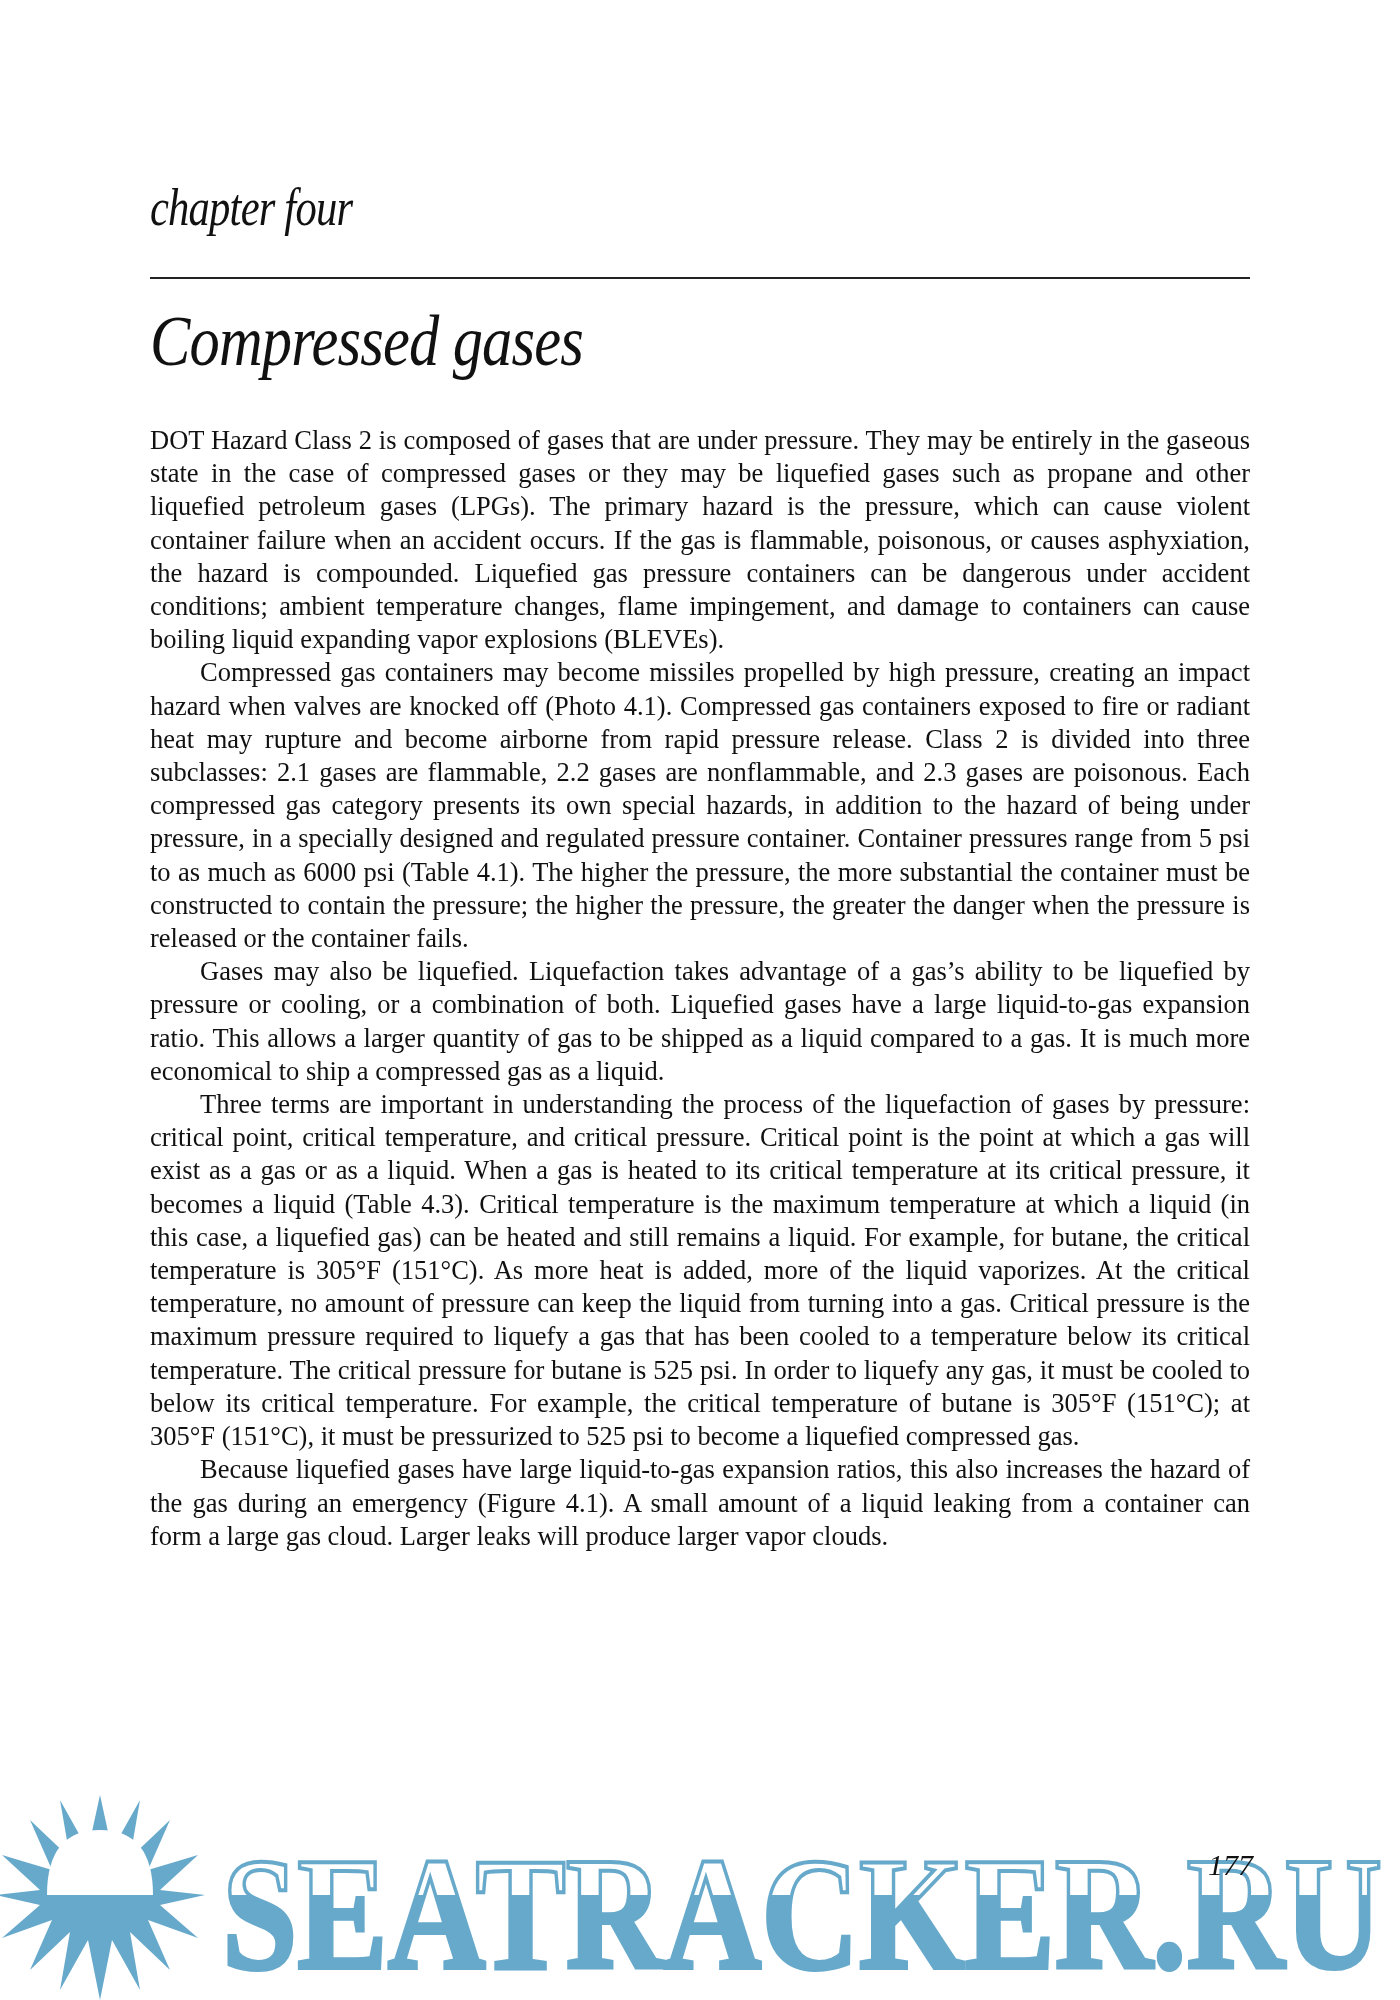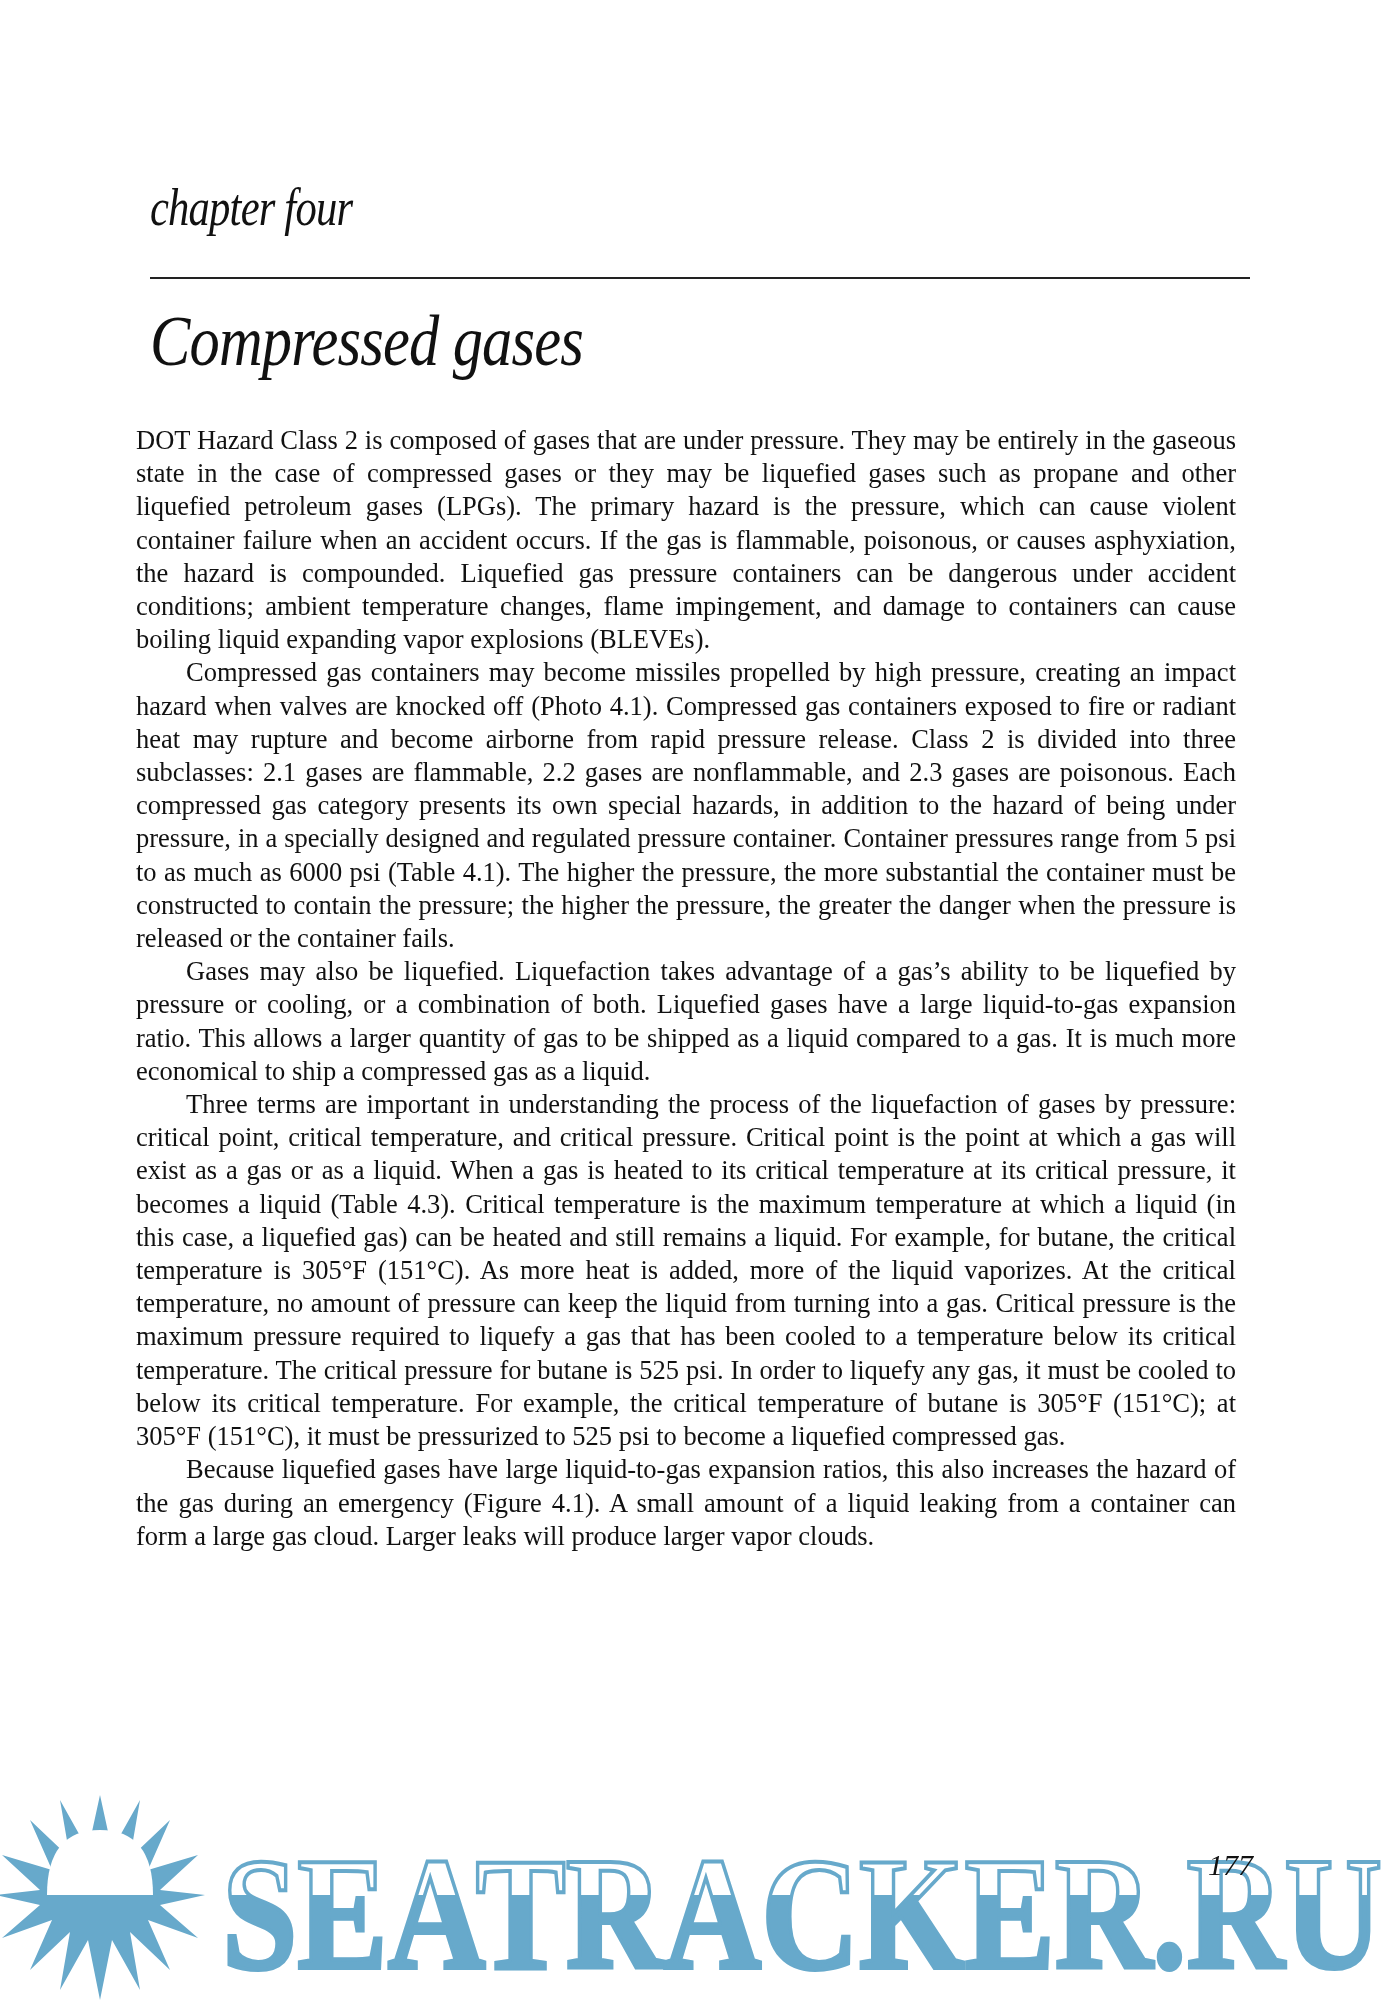--- a/index.html
+++ b/index.html
@@ -1,20 +1,20 @@
 <!DOCTYPE html>
 <html><head>
 <meta charset="utf-8">
 <style>
   html, body { margin: 0; padding: 0; background: #ffffff; }
   body { width: 1400px; height: 2000px; position: relative; overflow: hidden; font-family: "Liberation Serif", "DejaVu Serif", serif; color: #111; }
   .chapter-label { position: absolute; left: 150px; top: 178px; font-style: italic; font-size: 52px; letter-spacing: -1px; transform: scaleX(0.82); transform-origin: left; }
   .rule { position: absolute; left: 150px; top: 277px; width: 1100px; height: 2px; background: #222; }
   .chapter-title { position: absolute; left: 150px; top: 300px; font-style: italic; font-size: 72px; letter-spacing: -1px; transform: scaleX(0.84); transform-origin: left; }
-  .body-text { position: absolute; left: 136px; top: 424px; width: 1100px; font-size: 26.5px; line-height: 33.2px; text-align: justify; hyphens: manual; }
+  .body-text { position: absolute; left: 150px; top: 424px; width: 1100px; font-size: 26.5px; line-height: 33.2px; text-align: justify; hyphens: manual; }
   .body-text p { margin: 0; }
   .body-text p.indent { text-indent: 50px; }
   .watermark { position: absolute; left: 0; top: 1790px; width: 1300px; height: 210px; }
   .page-number { position: absolute; left: 1208px; top: 1848px; font-style: italic; font-size: 30px; color: #111; }
 </style>
 </head>
 <body>
 
 <div class="chapter-label">chapter four</div>
 <div class="rule"></div>

